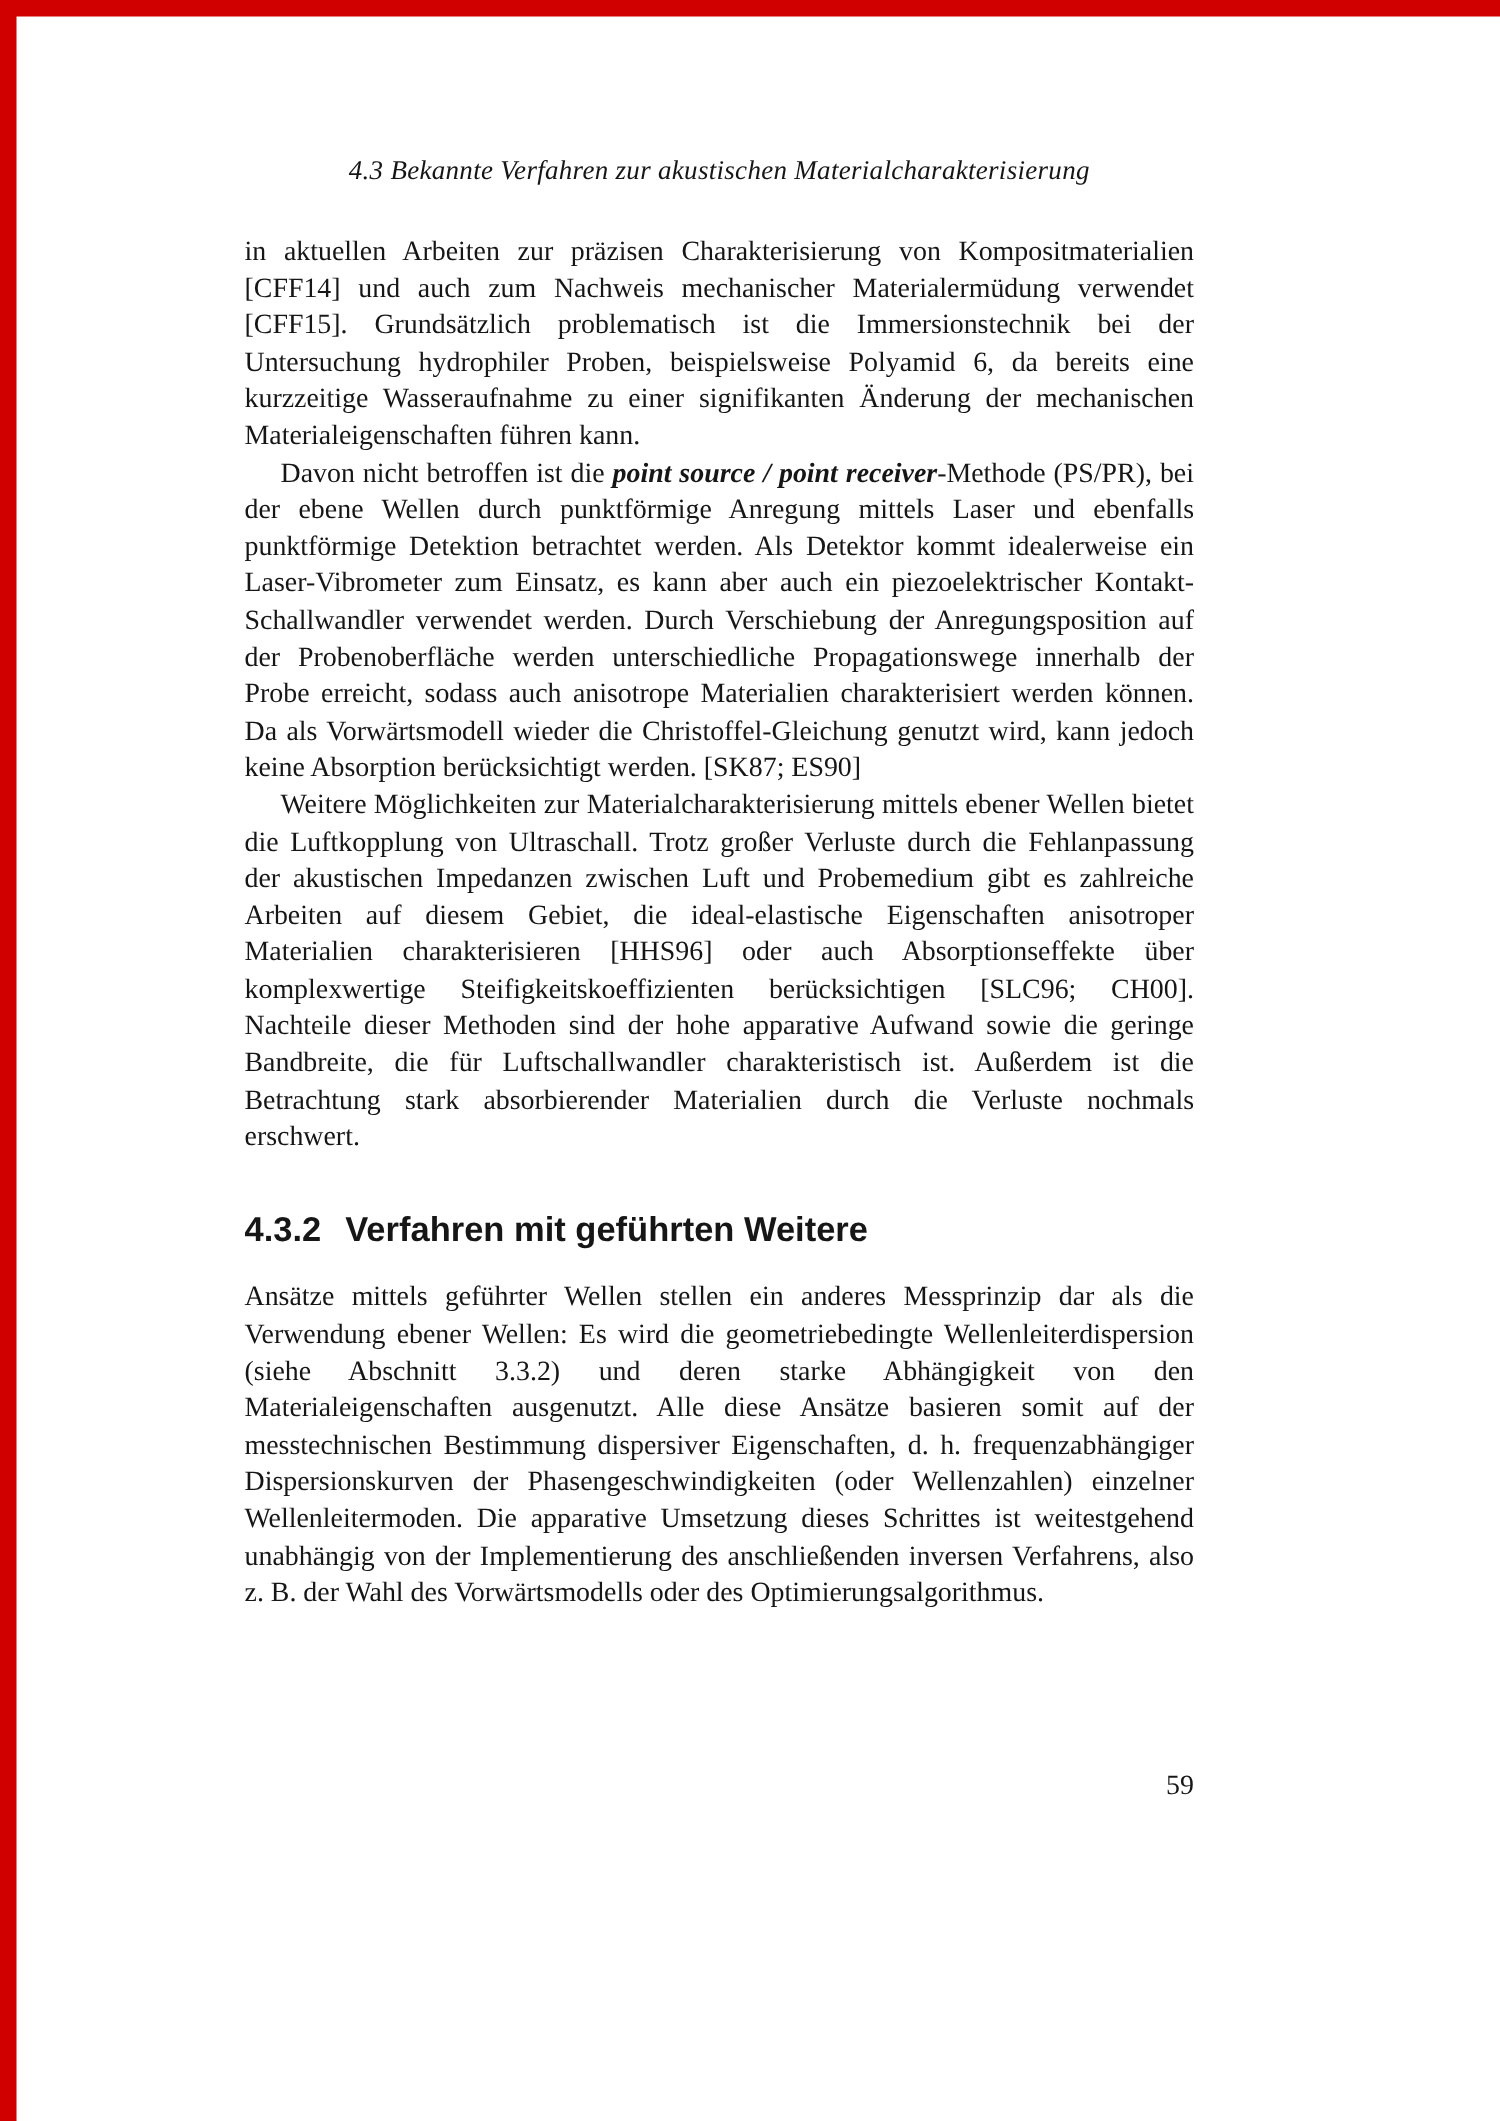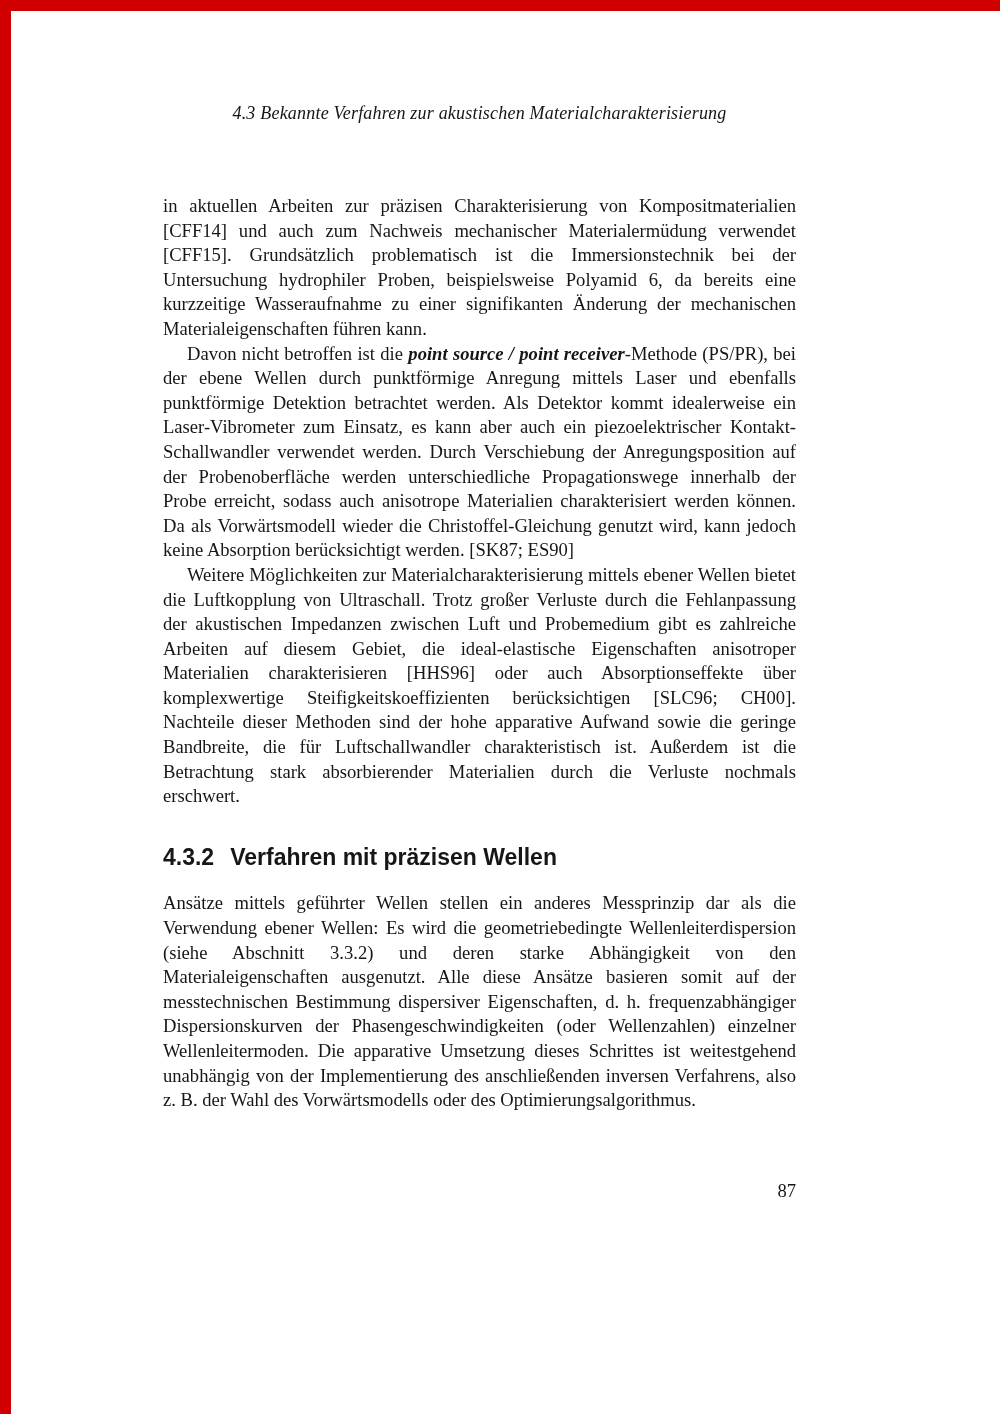--- a/index.html
+++ b/index.html
@@ -35,21 +35,20 @@
     letter-spacing: 0.2px;
   }
   .content {
     position: absolute;
     top: 156px;
     left: 163px;
     width: 633px;
     font-size: 18.6px;
     line-height: 24.6px;
     text-align: justify;
-    margin-top: 38px;
   }
   .content p { margin: 0; }
   .content p.indent { text-indent: 24px; }
   .italic { font-style: italic; font-weight: bold; }
   .sec-heading {
     font-family: "Liberation Sans", "DejaVu Sans", sans-serif;
     font-weight: bold;
     font-size: 23px;
     text-align: left;
     margin-top: 36px;
@@ -77,22 +76,22 @@
   <div class="running-header">4.3 Bekannte Verfahren zur akustischen Materialcharakterisierung</div>
 
   <div class="content">
 
     <p>in aktuellen Arbeiten zur präzisen Charakterisierung von Kompositmaterialien [CFF14] und auch zum Nachweis mechanischer Materialermüdung verwendet [CFF15]. Grundsätzlich problematisch ist die Immersionstechnik bei der Untersuchung hydrophiler Proben, beispielsweise Polyamid 6, da bereits eine kurzzeitige Wasseraufnahme zu einer signifikanten Änderung der mechanischen Materialeigenschaften führen kann.</p>
 
     <p class="indent"><span>Davon nicht betroffen ist die </span><span class="italic">point source / point receiver</span><span>-Methode (PS/PR), bei der ebene Wellen durch punktförmige Anregung mittels Laser und ebenfalls punktförmige Detektion betrachtet werden. Als Detektor kommt idealerweise ein Laser-Vibrometer zum Einsatz, es kann aber auch ein piezoelektrischer Kontakt-Schallwandler verwendet werden. Durch Verschiebung der Anregungsposition auf der Probenoberfläche werden unterschiedliche Propagationswege innerhalb der Probe erreicht, sodass auch anisotrope Materialien charakterisiert werden können. Da als Vorwärtsmodell wieder die Christoffel-Gleichung genutzt wird, kann jedoch keine Absorption berücksichtigt werden. [SK87; ES90]</span></p>
 
     <p class="indent">Weitere Möglichkeiten zur Materialcharakterisierung mittels ebener Wellen bietet die Luftkopplung von Ultraschall. Trotz großer Verluste durch die Fehlanpassung der akustischen Impedanzen zwischen Luft und Probemedium gibt es zahlreiche Arbeiten auf diesem Gebiet, die ideal-elastische Eigenschaften anisotroper Materialien charakterisieren [HHS96] oder auch Absorptionseffekte über komplexwertige Steifigkeitskoeffizienten berücksichtigen [SLC96; CH00]. Nachteile dieser Methoden sind der hohe apparative Aufwand sowie die geringe Bandbreite, die für Luftschallwandler charakteristisch ist. Außerdem ist die Betrachtung stark absorbierender Materialien durch die Verluste nochmals erschwert.</p>
 
-    <h2 class="sec-heading"><span class="sec-num">4.3.2</span><span>Verfahren mit präzisen Wellen</span></h2>
+    <h2 class="sec-heading"><span class="sec-num">4.3.2</span><span>Verfahren mit geführten Weitere</span></h2>
 
     <p>Ansätze mittels geführter Wellen stellen ein anderes Messprinzip dar als die Verwendung ebener Wellen: Es wird die geometriebedingte Wellenleiterdispersion (siehe Abschnitt 3.3.2) und deren starke Abhängigkeit von den Materialeigenschaften ausgenutzt. Alle diese Ansätze basieren somit auf der messtechnischen Bestimmung dispersiver Eigenschaften, d. h. frequenzabhängiger Dispersionskurven der Phasengeschwindigkeiten (oder Wellenzahlen) einzelner Wellenleitermoden. Die apparative Umsetzung dieses Schrittes ist weitestgehend unabhängig von der Implementierung des anschließenden inversen Verfahrens, also z. B. der Wahl des Vorwärtsmodells oder des Optimierungsalgorithmus.</p>
 
 
   </div>
 
-  <div class="page-number">87</div>
+  <div class="page-number">59</div>
 
 </div>
 
 </body></html>

